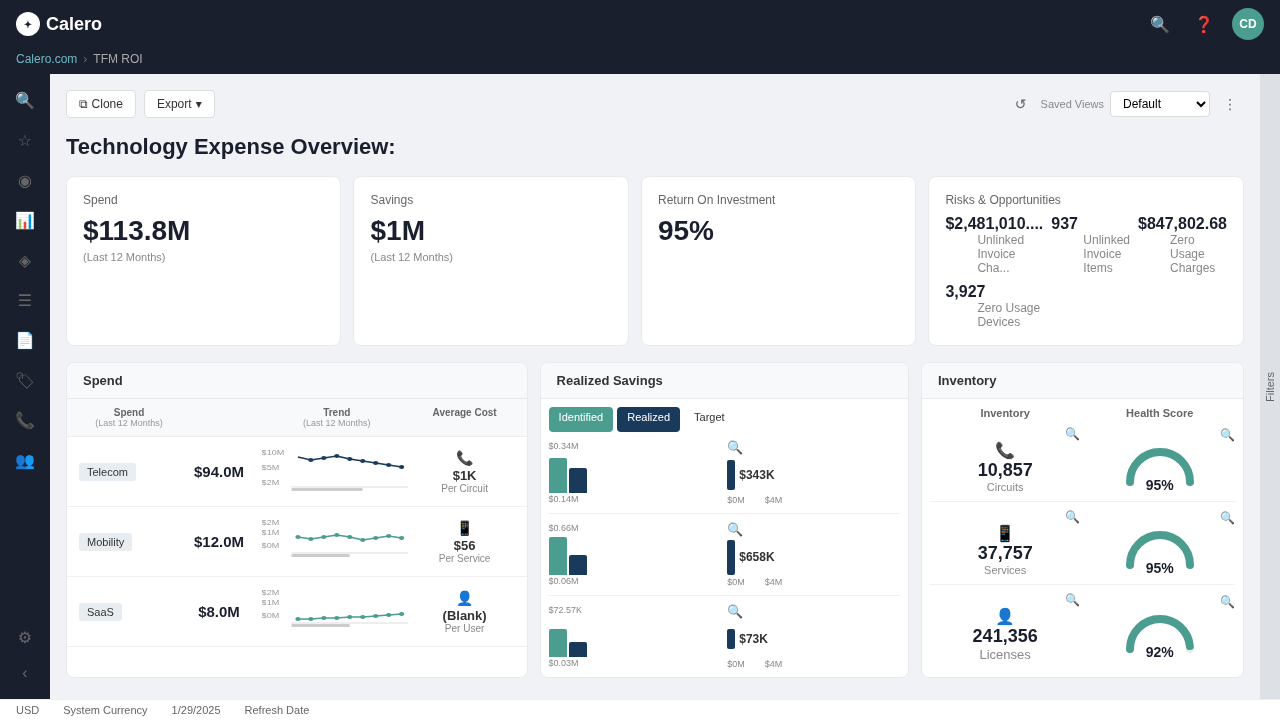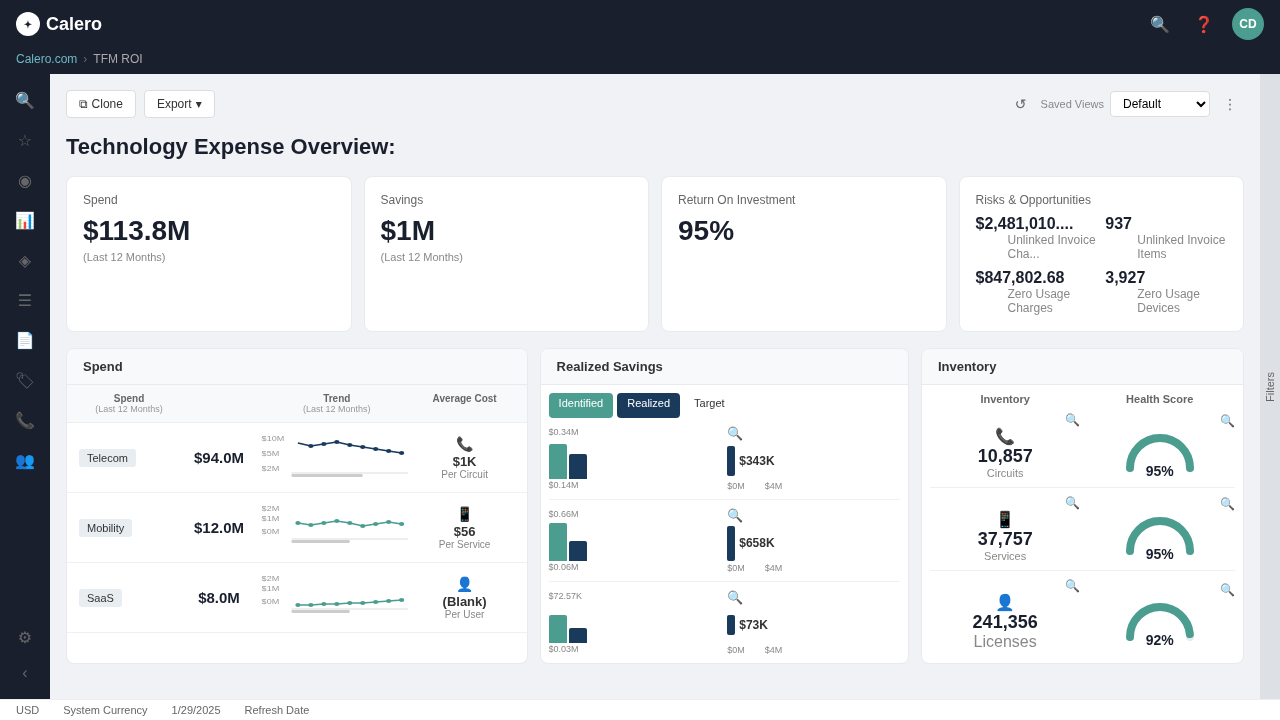--- a/index.html
+++ b/index.html
@@ -44,21 +44,21 @@
 
     
     .page-title { font-size: 22px; font-weight: 700; color: #1a1f2e; margin-bottom: 16px; }
 
     
     .kpi-row { display: grid; grid-template-columns: 1fr 1fr 1fr 1fr; gap: 12px; margin-bottom: 16px; }
     .kpi-card { background: white; border-radius: 8px; padding: 16px; border: 1px solid #e8eaed; }
     .kpi-label { font-size: 12px; color: #666; margin-bottom: 8px; font-weight: 500; }
     .kpi-value { font-size: 28px; font-weight: 700; color: #1a1f2e; }
     .kpi-sub { font-size: 11px; color: #888; margin-top: 4px; }
-    .kpi-risks { display: grid; grid-template-columns: 1fr 1fr; gap: 8px; }
+    .kpi-risks { display: grid; grid-template-columns: 1fr 1fr 1fr; gap: 8px; }
     .risk-item { }
     .risk-value { font-size: 16px; font-weight: 700; color: #1a1f2e; }
     .risk-label { font-size: 12px; color: #888; padding-left: 32px; }
 
     
     .bottom-section { display: grid; grid-template-columns: 1fr 0.8fr 0.7fr; gap: 12px; }
     .section-card { background: white; border-radius: 8px; border: 1px solid #e8eaed; overflow: hidden; }
     .section-header { padding: 10px 16px; background: #f8f9fa; border-bottom: 1px solid #e8eaed; font-weight: 600; font-size: 13px; color: #333; }
 
     
@@ -448,21 +448,21 @@
               </div>
             </div>
 
             <div style="display:grid;grid-template-columns:1fr 1fr;gap:4px;align-items:center;">
               <div style="display:flex;flex-direction:column;align-items:center;">
                 <div style="display:flex;justify-content:flex-end;width:100%;">
                     <span style="cursor:pointer;color:#666;font-size:12px;">🔍</span>
                   </div>
                 <span style="font-size:16px;color:#4a9d8f;">👤</span>
                 <span style="font-size:18px;font-weight:700;color:#1a1f2e;">241,356</span>
-                <span style="font-size:16px;color:#888;text-align:center;">Licenses</span>
+                <span style="font-size:13px;color:#888;text-align:center;">Licenses</span>
               </div>
               <div style="display:flex;flex-direction:column;align-items:center;position:relative;">
                 <div style="display:flex;justify-content:flex-end;width:100%;">
                     <span style="cursor:pointer;color:#666;font-size:12px;">🔍</span>
                   </div>
                 <svg width="80" height="45" viewBox="0 0 80 45">
                   <path d="M10,40 A30,30 0 0,1 70,40" fill="none" stroke="#e8eaed" stroke-width="8" stroke-linecap="round"></path>
                   <path d="M10,40 A30,30 0 0,1 70,40" fill="none" stroke="#4a9d8f" stroke-width="8" stroke-linecap="round" stroke-dasharray="91.1 7.3"></path>
                 </svg>
                 <span style="font-size:14px;font-weight:700;color:#1a1f2e;margin-top:-10px;">92%</span>

